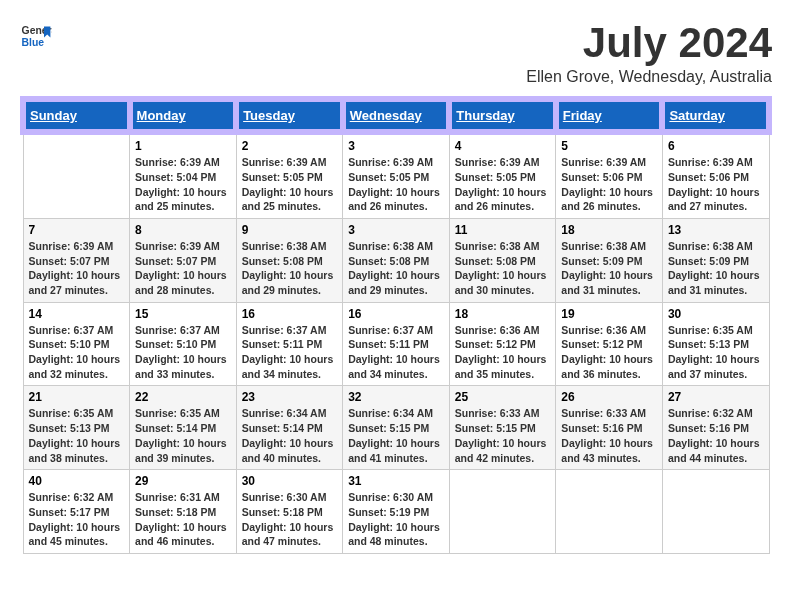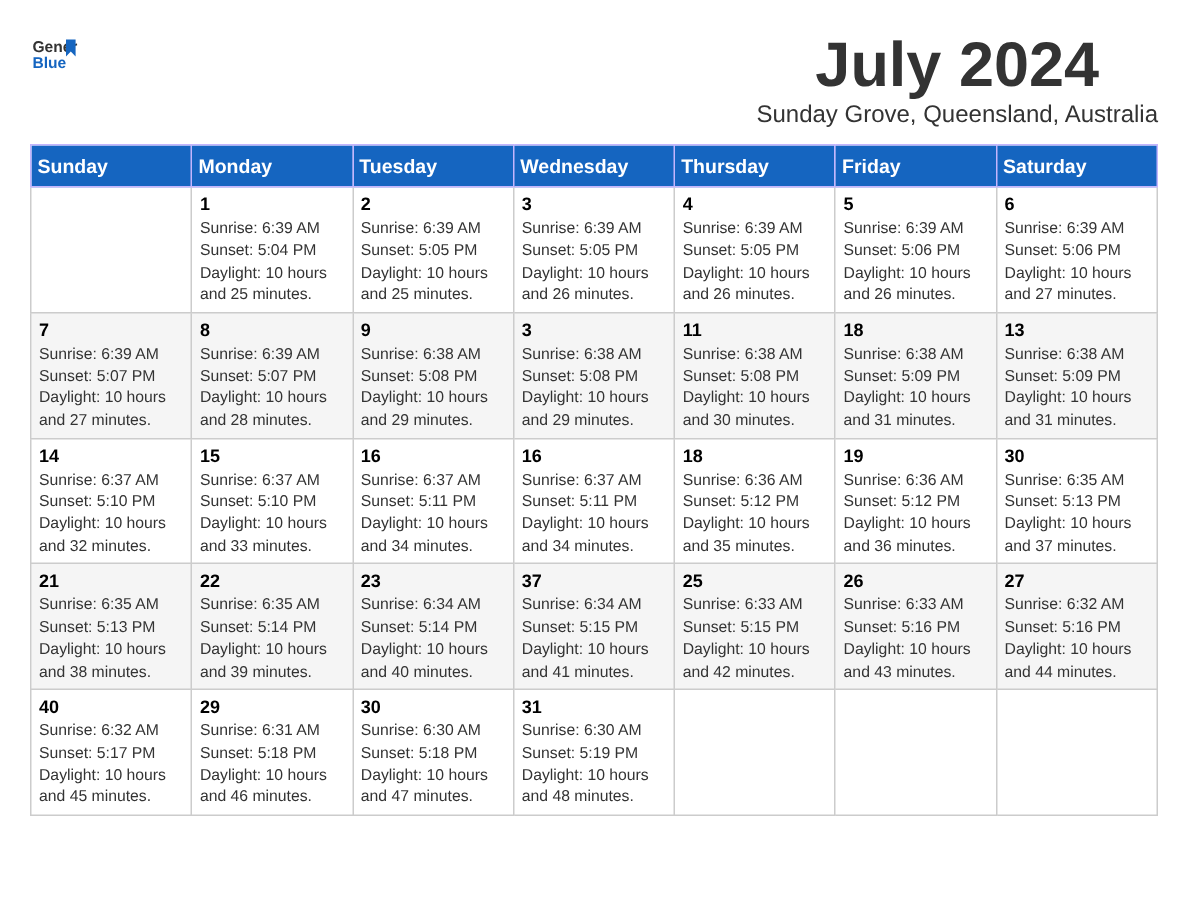--- a/index.html
+++ b/index.html
@@ -19,21 +19,21 @@
     .logo {
       display: flex;
       align-items: center;
       gap: 4px;
     }
     .logo-icon {
       width: 32px;
       height: 32px;
     }
     .title-block {
-      text-align: center;
+      text-align: right;
     }
     .month-title {
       font-size: 42px;
       font-weight: bold;
       color: #333;
       line-height: 1.1;
     }
     .location {
       font-size: 16px;
       color: #333;
@@ -44,21 +44,22 @@
       border-collapse: collapse;
       font-size: 11px;
     }
     .calendar th {
       background-color: #1565c0;
       color: #fff;
       padding: 6px 4px;
       text-align: left;
       font-size: 13px;
       font-weight: bold;
-      border: 1px solid #c4b5fd;
+      border: 6px solid #c4b5fd;
+      text-decoration: underline;
     }
     .calendar td {
       border: 1px solid #ccc;
       padding: 4px 5px;
       vertical-align: top;
       width: calc(100% / 7);
       min-height: 80px;
       background: #fff;
     }
     .calendar tr:nth-child(even) td {
@@ -67,39 +68,40 @@
     .day-number {
       font-weight: bold;
       font-size: 12px;
       display: block;
       margin-bottom: 2px;
     }
     .day-info {
       font-size: 10.5px;
       color: #333;
       line-height: 1.4;
+      font-weight: bold;
     }
     .empty-cell {
       background: #fff !important;
     }
   </style>
 </head>
 <body>
 
 <div class="header">
   <div class="logo">
     <svg class="logo-icon" viewBox="0 0 40 40">
       <text x="2" y="18" font-size="13" font-weight="bold" fill="#333">General</text>
       <text x="2" y="32" font-size="13" font-weight="bold" fill="#1565c0">Blue</text>
       <polygon points="30,8 38,8 38,22 34,18 30,22" fill="#1565c0"></polygon>
     </svg>
   </div>
   <div class="title-block">
     <div class="month-title">July 2024</div>
-    <div class="location">Sunday Grove, Queensland, Australia</div>
+    <div class="location">Ellen Grove, Wednesday, Australia</div>
   </div>
 </div>
 
 <table class="calendar">
   <thead>
     <tr>
       <th>Sunday</th>
       <th>Monday</th>
       <th>Tuesday</th>
       <th>Wednesday</th>
@@ -203,21 +205,21 @@
         </td>
         <td>
           <span class="day-number">22</span>
           <div class="day-info">Sunrise: 6:35 AM<br>Sunset: 5:14 PM<br>Daylight: 10 hours<br>and 39 minutes.</div>
         </td>
         <td>
           <span class="day-number">23</span>
           <div class="day-info">Sunrise: 6:34 AM<br>Sunset: 5:14 PM<br>Daylight: 10 hours<br>and 40 minutes.</div>
         </td>
         <td>
-          <span class="day-number">37</span>
+          <span class="day-number">32</span>
           <div class="day-info">Sunrise: 6:34 AM<br>Sunset: 5:15 PM<br>Daylight: 10 hours<br>and 41 minutes.</div>
         </td>
         <td>
           <span class="day-number">25</span>
           <div class="day-info">Sunrise: 6:33 AM<br>Sunset: 5:15 PM<br>Daylight: 10 hours<br>and 42 minutes.</div>
         </td>
         <td>
           <span class="day-number">26</span>
           <div class="day-info">Sunrise: 6:33 AM<br>Sunset: 5:16 PM<br>Daylight: 10 hours<br>and 43 minutes.</div>
         </td>

